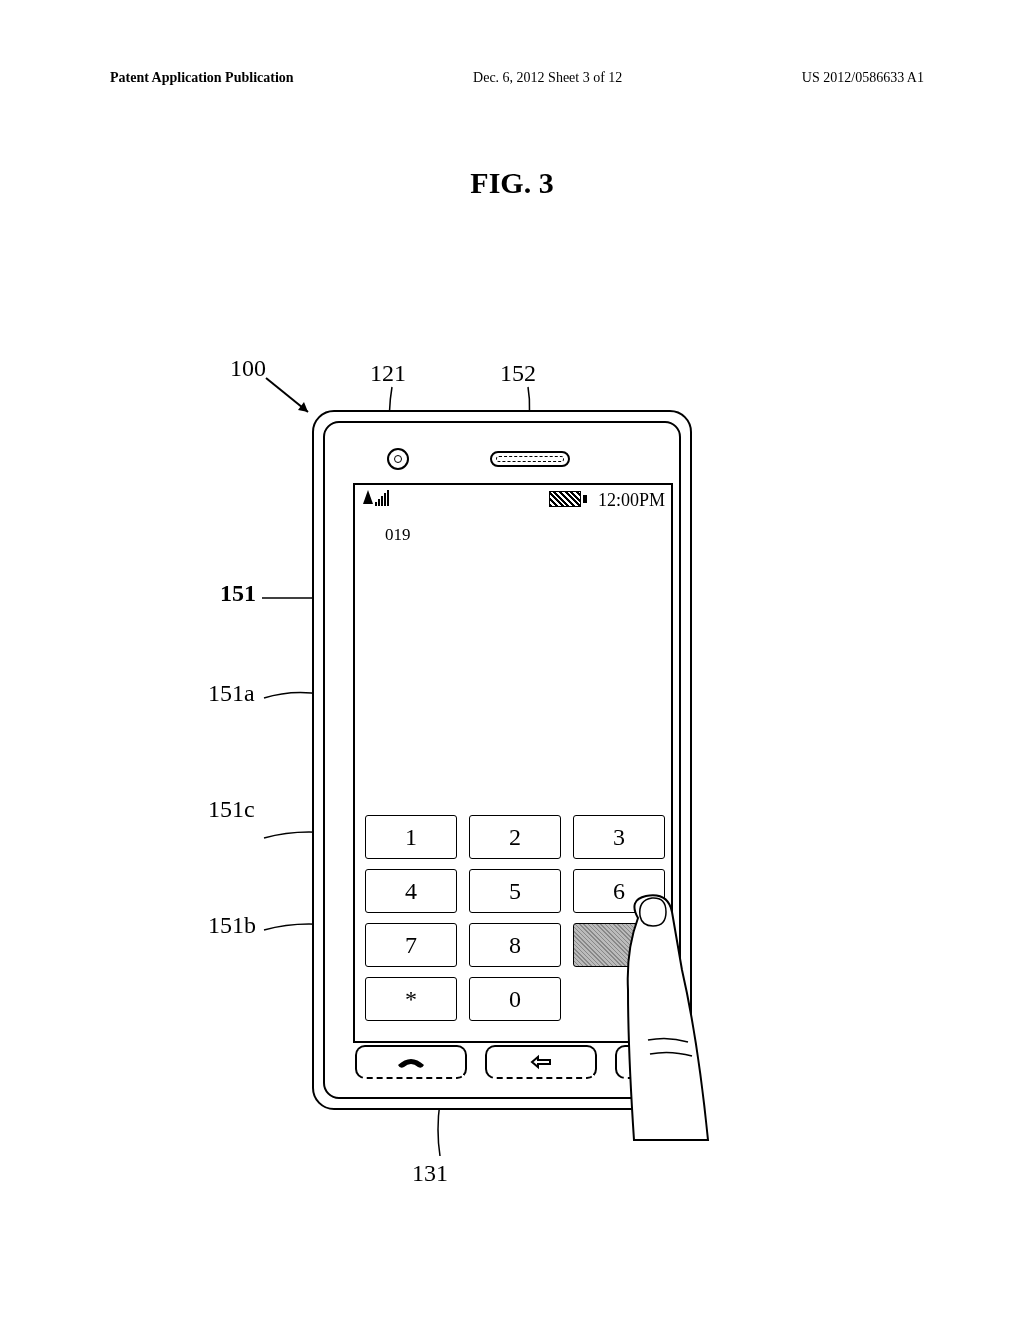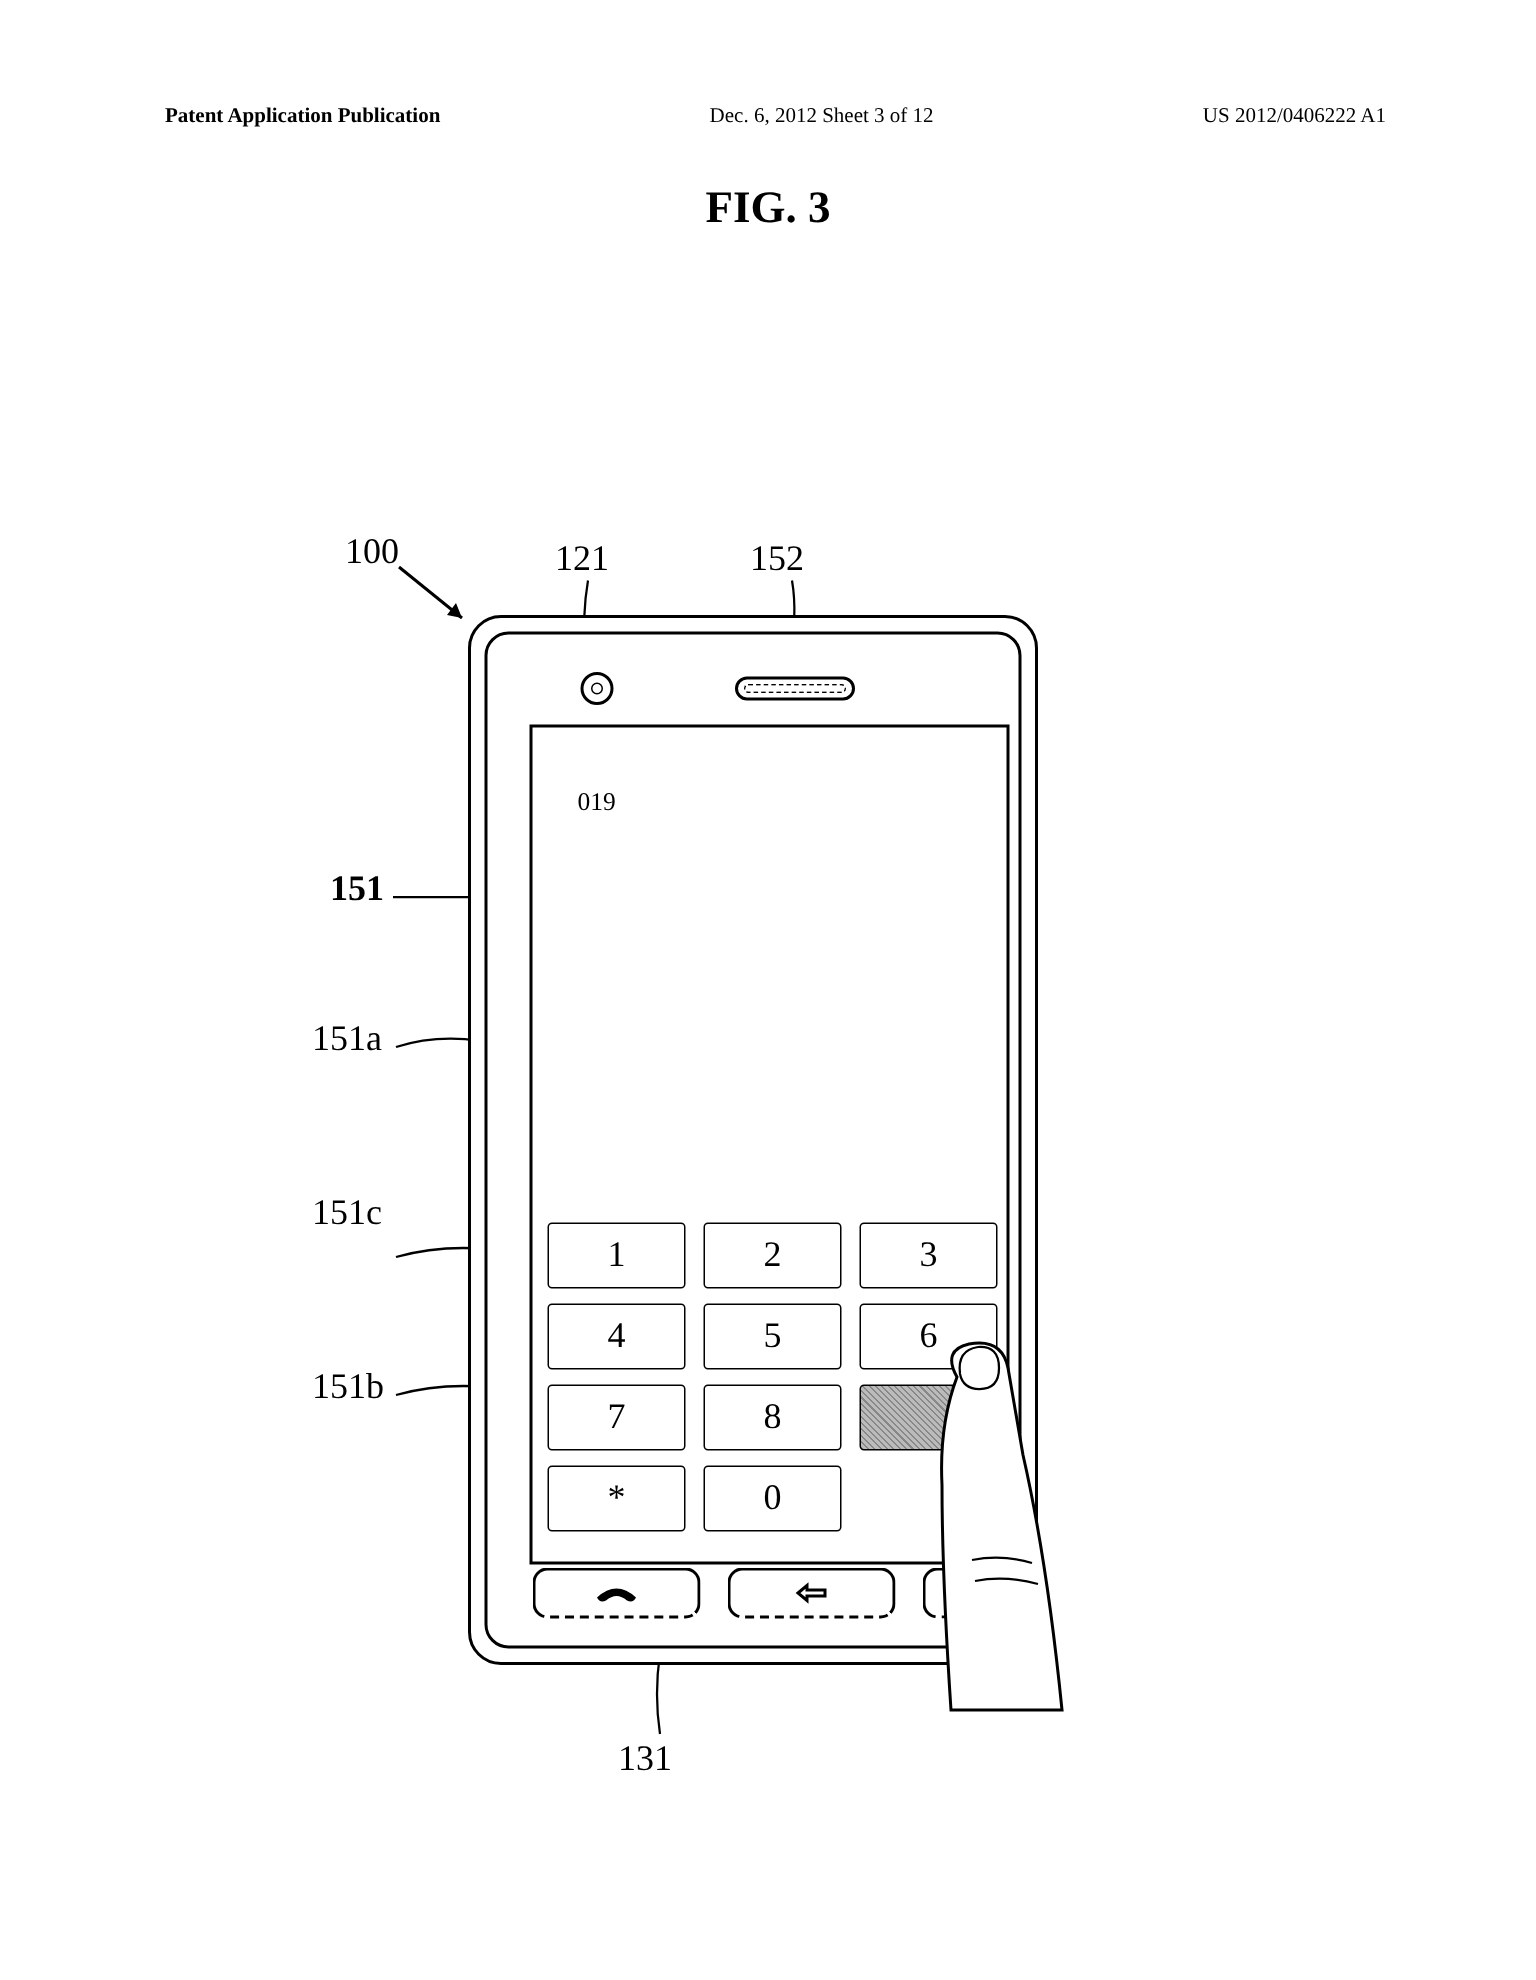--- a/index.html
+++ b/index.html
@@ -14,21 +14,21 @@
     display: flex;
     justify-content: space-between;
     padding: 70px 100px 0 110px;
     font-size: 14px;
   }
   .header .left { font-weight: bold; }
   .figure-label {
     text-align: center;
     font-size: 30px;
     font-weight: bold;
-    margin-top: 36px;
+    margin-top: 80px;
     font-family: "Times New Roman", serif;
   }
   .drawing-area {
     position: absolute;
     top: 330px;
     left: 0;
     width: 1024px;
   }
 
   
@@ -187,21 +187,21 @@
   .arrow-100 {
     position: absolute;
   }
 </style>
 </head>
 <body>
 
 <div class="header">
   <span class="left">Patent Application Publication</span>
   <span>Dec. 6, 2012   Sheet 3 of 12</span>
-  <span>US 2012/0406222 A1</span>
+  <span>US 2012/0586633 A1</span>
 </div>
 
 <div class="figure-label">FIG. 3</div>
 
 <div class="drawing-area">
 
   <div class="ref" style="left:230px; top:25px;">100</div>
   <div class="ref" style="left:370px; top:30px;">121</div>
   <div class="ref" style="left:500px; top:30px;">152</div>
   <div class="ref" style="left:220px; top:250px;font-weight:bold;">151</div>
@@ -245,20 +245,33 @@
   <div class="phone-outer">
     <div class="phone-inner">
       <div class="camera">
         <div class="camera-dot"></div>
       </div>
       <div class="speaker">
         <div class="speaker-inner"></div>
       </div>
 
       <div class="screen">
+        <div class="status-bar">
+          <div class="signal">
+            <div class="signal-antenna"></div>
+            <div class="signal-bar b1"></div>
+            <div class="signal-bar b2"></div>
+            <div class="signal-bar b3"></div>
+            <div class="signal-bar b4"></div>
+            <div class="signal-bar b5"></div>
+          </div>
+          <div class="battery"></div>
+          <div class="battery-tip"></div>
+          <div class="clock">12:00PM</div>
+        </div>
         <div class="dialed">019</div>
 
         <div class="keypad">
           <div class="key">1</div>
           <div class="key">2</div>
           <div class="key">3</div>
           <div class="key">4</div>
           <div class="key">5</div>
           <div class="key">6</div>
           <div class="key">7</div>

